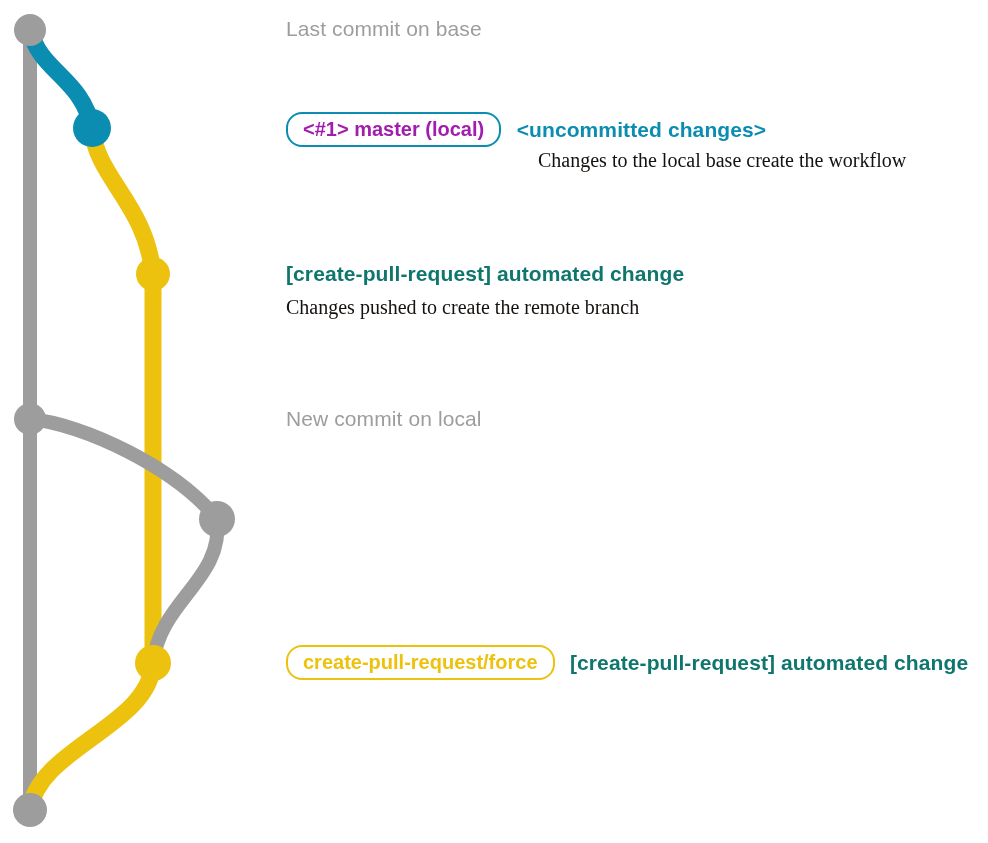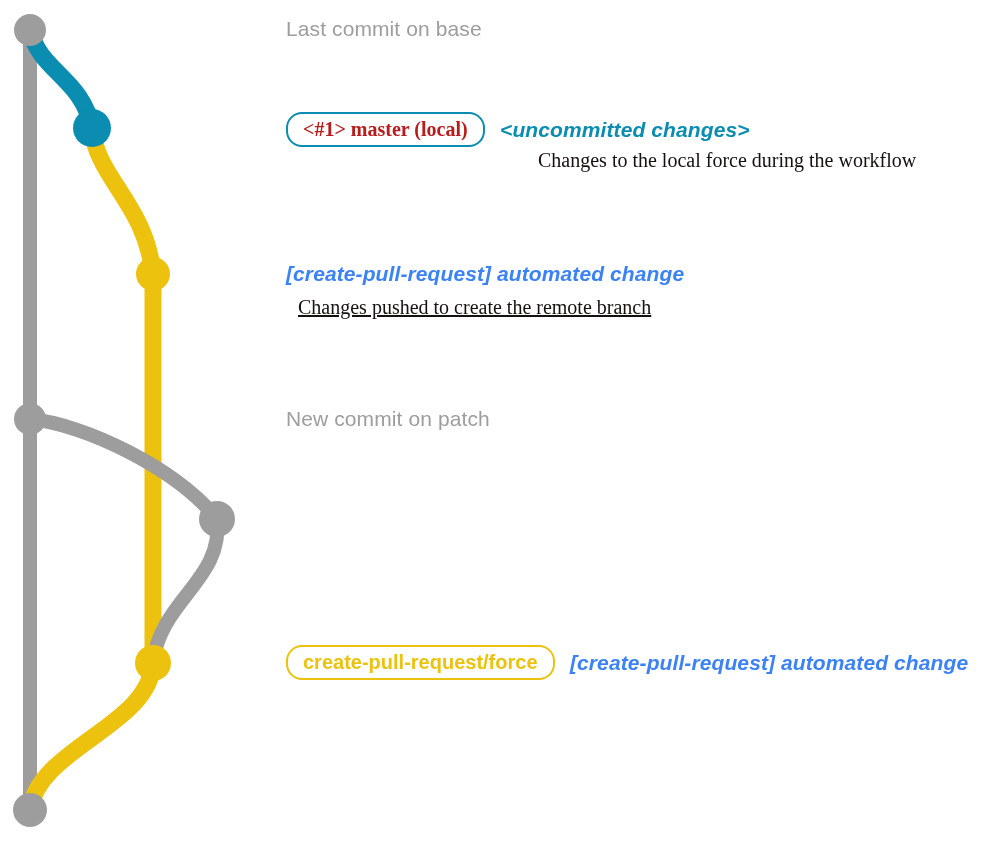--- a/index.html
+++ b/index.html
@@ -53,36 +53,35 @@
     border: 2px solid #9d9d9d;
     border-radius: 16px;
     padding: 5px 15px 6px 15px;
     font-family: "Liberation Sans", sans-serif;
     font-size: 20px;
     line-height: 20px;
     color: #9d9d9d;
     background: transparent;
     box-sizing: border-box;
   }
-  .badge.blue   { border-color: #0b8cb1; color: #b91c1c; font-weight: bold; font-family: Liberation Serif, serif; }
+  .badge.blue   { border-color: #0b8cb1; color: #a21caf; font-weight: bold; }
   .badge.yellow { border-color: #edc20f; color: #edc20f; font-weight: bold; }
   .badge.grey   { border-color: #a7a7a7; color: #9d9d9d; }
 
   
   .subject {
     display: inline-block;
     vertical-align: middle;
     font-family: "Liberation Sans", sans-serif;
     font-size: 21px;
     margin-left: 11px;
     letter-spacing: 0.1px;
-    font-style: italic;
   }
   .subject.blue   { color: #0b8cb1; font-weight: bold; }
-  .subject.yellow { color: #3b82f6; font-weight: bold; }
+  .subject.yellow { color: #0f766e; font-weight: bold; }
   .subject.grey   { color: #9d9d9d; }
 
   
   .subject.standalone { margin-left: 0; }
 
   
   .desc {
     position: absolute;
     font-family: "Liberation Serif", serif;
     font-size: 20px;
@@ -119,29 +118,29 @@
 <div class="layer">
 
   <div class="row" style="left:259px; top:17px;">
     <span class="headline">Last commit on base</span>
   </div>
 
   <div class="row" style="left:259px; top:112px;">
     <span class="badge blue">&lt;#1&gt; master (local)</span>
     <span class="subject blue">&lt;uncommitted changes&gt;</span>
   </div>
-  <div class="desc" style="left:511px; top:149px;">Changes to the local force during the workflow</div>
+  <div class="desc" style="left:511px; top:149px;">Changes to the local base create the workflow</div>
 
   <div class="row" style="left:259px; top:262px;">
     <span class="subject yellow standalone">[create-pull-request] automated change</span>
   </div>
-  <div class="desc" style="left:271px; top:296px;text-decoration:underline;">Changes pushed to create the remote branch</div>
+  <div class="desc" style="left:259px; top:296px;">Changes pushed to create the remote branch</div>
 
   <div class="row" style="left:259px; top:407px;">
-    <span class="headline">New commit on patch</span>
+    <span class="headline">New commit on local</span>
   </div>
 
 
   <div class="row" style="left:259px; top:645px;">
     <span class="badge yellow">create-pull-request/force</span>
     <span class="subject yellow">[create-pull-request] automated change</span>
   </div>
 
 
 </div>

